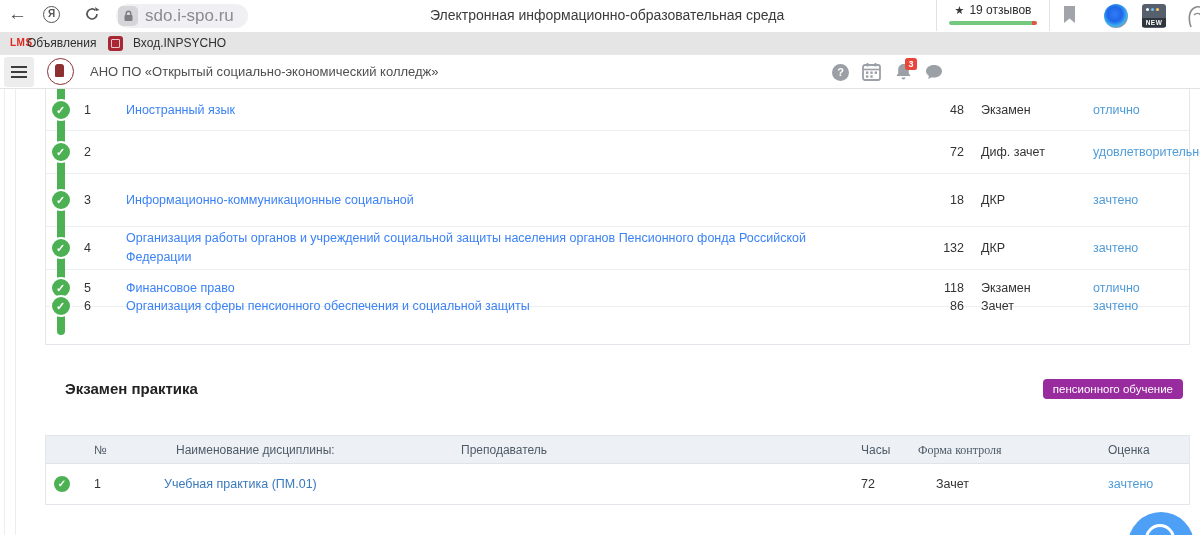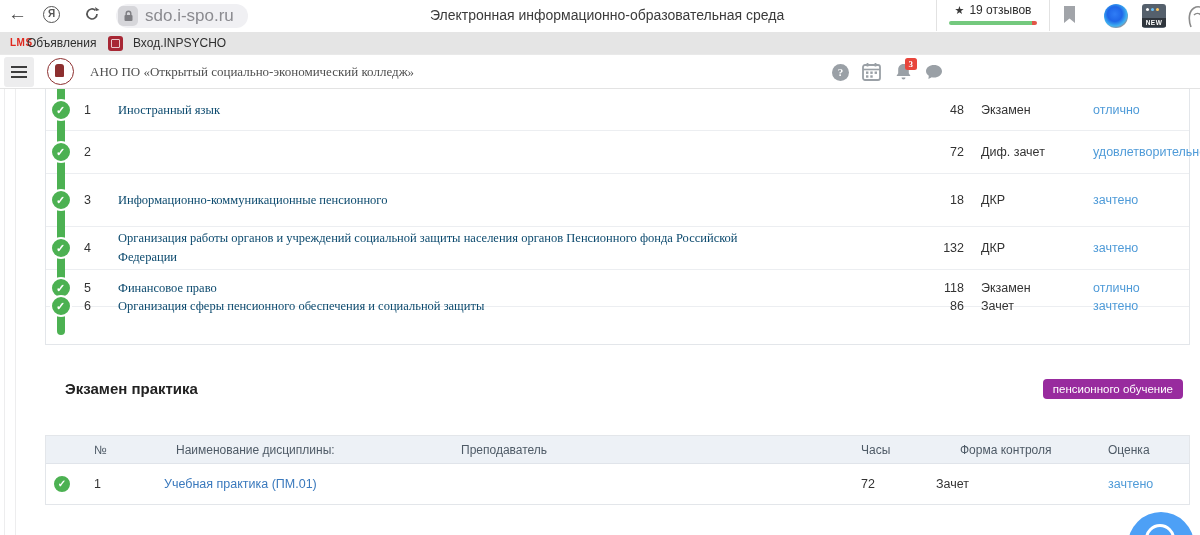--- a/index.html
+++ b/index.html
@@ -35,21 +35,21 @@
 
   
   .bmbar { position:absolute; left:0; top:32px; width:1200px; height:23px; background:#e5e5e5; border-bottom:1px solid #e9e9e9; }
   .lms-logo { position:absolute; left:10px; top:5px; color:#e0281e; font-weight:bold; font-size:10px; letter-spacing:.5px; cursor:pointer; }
   .bm-item1 { position:absolute; left:27px; top:4px; font-size:12px; color:#2f2f2f; cursor:pointer; }
   .bm-fav { position:absolute; left:108px; top:4px; width:15px; height:15px; background:#a72734; border-radius:3px; cursor:pointer; }
   .bm-fav::after { content:""; position:absolute; left:3px; top:3px; right:3px; bottom:3px; border:1px solid rgba(255,255,255,.75); border-radius:1px; }
   .bm-item2 { position:absolute; left:133px; top:4px; font-size:12px; color:#2f2f2f; cursor:pointer; }
 
   
-  .appheader { position:absolute; left:0; top:55px; width:1200px; height:34px; background:#fff; border-bottom:1px solid #e3e3e3;font-family:Liberation Serif, serif; }
+  .appheader { position:absolute; left:0; top:55px; width:1200px; height:34px; background:#fff; border-bottom:1px solid #e3e3e3; }
   .hamburger { position:absolute; left:4px; top:2px; width:30px; height:30px; background:#ededee; border-radius:3px;
                display:flex; flex-direction:column; justify-content:center; align-items:center; gap:3px; cursor:pointer; }
   .hamburger i { width:16px; height:2px; background:#3d3d3d; display:block; }
   .college-logo { position:absolute; left:47px; top:3px; width:27px; height:27px; border:1.5px solid #8d2f2f; border-radius:50%; background:#fff; }
   .college-logo::after { content:""; position:absolute; left:7px; top:5px; width:9px; height:13px; background:#8d2f2f; border-radius:3px 3px 1px 1px; }
   .college-name { position:absolute; left:90px; top:0; line-height:34px; font-size:13px; color:#4f4f4f; }
   .hicon { position:absolute; top:7px; cursor:pointer; }
   .q-circle { left:832px; width:17px; height:17px; background:#9aa0a6; border-radius:50%; color:#fff; font-size:11px;
               font-weight:bold; text-align:center; line-height:17px; top:9px; }
   .badge3 { position:absolute; left:905px; top:3px; background:#e8463c; color:#fff; font-size:9px; font-weight:bold;
@@ -65,33 +65,33 @@
   .course-row { position:relative; border-bottom:1px solid #eceef1; }
   .course-row:nth-child(1){ height:39px; } .course-row:nth-child(2){ height:42px; }
   .course-row:nth-child(3){ height:43px; } .course-row:nth-child(4){ height:53px; }
   .course-row:nth-child(5){ height:43px; } .course-row:nth-child(6){ height:36px; border-bottom:none; }
   .cell { position:absolute; top:50%; transform:translateY(-50%); font-size:12.5px; color:#333; }
   .chk { position:absolute; left:3.5px; top:50%; transform:translateY(-50%); width:22px; height:22px; background:#4cb152;
          border-radius:50%; z-index:2; border:2px solid #fff; }
   .chk::after { content:"\2713"; position:absolute; left:0; right:0; top:0; bottom:0; color:#fff; font-size:11px;
                 font-weight:bold; text-align:center; line-height:18px; }
   .c-num { left:38px; width:22px; }
-  .c-name { left:72px; width:680px; color:#0c4a6e; line-height:1.5; cursor:pointer;font-family:Liberation Serif, serif; }
+  .c-name { left:80px; width:680px; color:#3b82f6; line-height:1.5; cursor:pointer; }
   .c-hours { left:888px; width:30px; text-align:right; }
   .c-form { left:935px; }
   .c-grade { left:1047px; color:#4f9bd8; cursor:pointer; }
 
   
   .practice-title { position:absolute; left:65px; top:380px; font-size:15px; font-weight:bold; color:#222; }
   .practice-badge { position:absolute; right:17px; top:379px; background:#982b9e; color:#fff; font-size:11.5px;
                     border-radius:4px; padding:4px 10px; }
   .practice-panel { position:absolute; left:45px; top:435px; width:1145px; height:70px; border:1px solid #e3e6ea; background:#fff; }
   .p-head { position:relative; height:28px; background:#edf1f6; border-bottom:1px solid #e0e4ea; }
   .p-head span { position:absolute; top:50%; transform:translateY(-50%); font-size:12px; color:#4e5a66; }
-  .ph-num{left:48px;} .ph-name{left:95px;margin-left:35px;} .ph-teacher{left:415px;} .ph-hours{left:815px;} .ph-form{left:914px;} .ph-grade{left:1062px;}
+  .ph-num{left:48px;} .ph-name{left:95px;margin-left:35px;} .ph-teacher{left:415px;} .ph-hours{left:815px;} .ph-form{left:872px;font-family:Liberation Serif, serif;} .ph-grade{left:1062px;}
   .p-row { position:relative; height:39px; }
   .p-row .chk { left:6px; width:20px; height:20px; }
   .p-row .chk::after { line-height:16px; font-size:10px; }
   .p-num{left:48px;} .p-name{left:95px; color:#3a79bd; cursor:pointer;margin-left:23px;} .p-teacher{left:415px;}
   .p-hours{left:815px;} .p-form{left:890px;} .p-grade{left:1062px; color:#4f9bd8; cursor:pointer;}
 
   
   .chat-fab { position:absolute; left:1128px; top:512px; width:66px; height:66px; border-radius:50%; background:#4da0f6; cursor:pointer; }
   .chat-fab i { position:absolute; left:17px; top:12px; width:30px; height:30px; border:3px solid #fff; border-radius:50%; display:block; }
 </style>
@@ -208,21 +208,21 @@
       <div class="course-row">
       <span class="chk"></span>
       <span class="cell c-num">2</span>
       <span class="cell c-hours">72</span>
       <span class="cell c-form">Диф. зачет</span>
       <span class="cell c-grade">удовлетворительно</span>
     </div>
       <div class="course-row">
       <span class="chk"></span>
       <span class="cell c-num">3</span>
-      <span class="cell c-name">Информационно-коммуникационные пенсионного</span>
+      <span class="cell c-name">Информационно-коммуникационные социальной</span>
       <span class="cell c-hours">18</span>
       <span class="cell c-form">ДКР</span>
       <span class="cell c-grade">зачтено</span>
     </div>
       <div class="course-row">
       <span class="chk"></span>
       <span class="cell c-num">4</span>
       <span class="cell c-name">Организация работы органов и учреждений социальной защиты населения органов Пенсионного фонда Российской Федерации</span>
       <span class="cell c-hours">132</span>
       <span class="cell c-form">ДКР</span>

